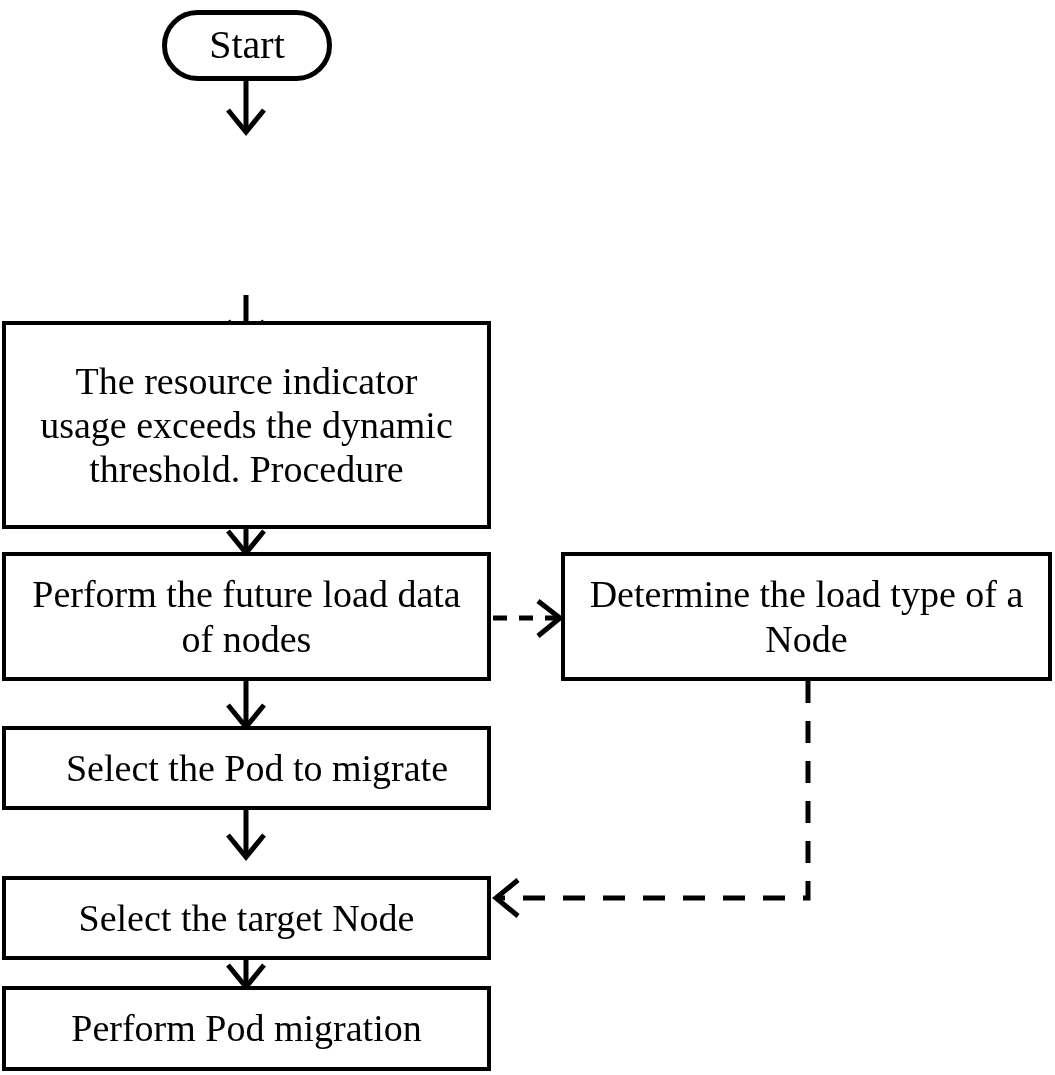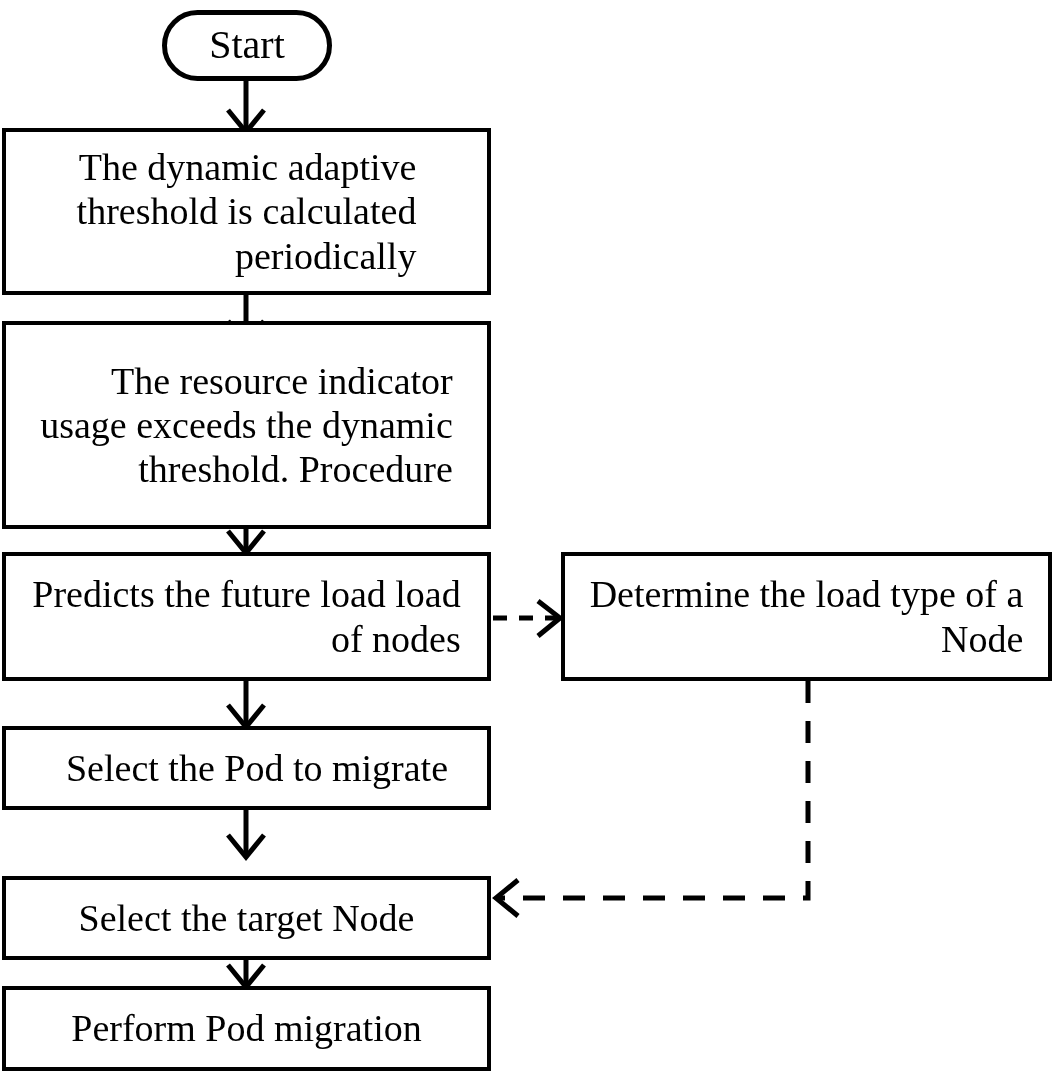--- a/index.html
+++ b/index.html
@@ -16,21 +16,21 @@
     font-family: "Liberation Serif", "DejaVu Serif", serif;
   }
   .node {
     position: absolute;
     box-sizing: border-box;
     background: #ffffff;
     border: 4px solid #000000;
     display: flex;
     align-items: center;
     justify-content: center;
-    text-align: right;
+    text-align: center;
     color: #000000;
     line-height: 1.16;
     padding: 2px 8px;
   }
   .node-terminal {
     border-radius: 40px;
     border-width: 5px;
   }
   .node-label {
     display: block;
@@ -101,34 +101,29 @@
     <g>
       <line class="edge-solid" x1="246" y1="940" x2="246" y2="985"></line>
       <path class="arrowhead" d="M 228 965 L 246 987 L 264 965"></path>
     </g>
   </svg>
 
   <div class="node node-terminal fs-start" style="left:162px; top:10px; width:170px; height:71px;">
     <span class="node-label">Start</span>
   </div>
 
-  <div class="node fs-box" style="left:2px; top:128px; width:489px; height:167px;">
-    <span class="node-label">The dynamic adaptive
-threshold is calculated
-periodically</span>
-  </div>
 
   <div class="node fs-box" style="left:2px; top:321px; width:489px; height:208px;">
     <span class="node-label">The resource indicator
 usage exceeds the dynamic
 threshold. Procedure</span>
   </div>
 
   <div class="node fs-box" style="left:2px; top:552px; width:489px; height:129px;">
-    <span class="node-label">Predicts the future load load
+    <span class="node-label">Perform the future load data
 of nodes</span>
   </div>
 
   <div class="node fs-box" style="left:561px; top:552px; width:491px; height:129px;">
     <span class="node-label">Determine the load type of a
 Node</span>
   </div>
 
   <div class="node fs-box" style="left:2px; top:726px; width:489px; height:84px;padding-left:29px;">
     <span class="node-label">Select the Pod to migrate</span>

